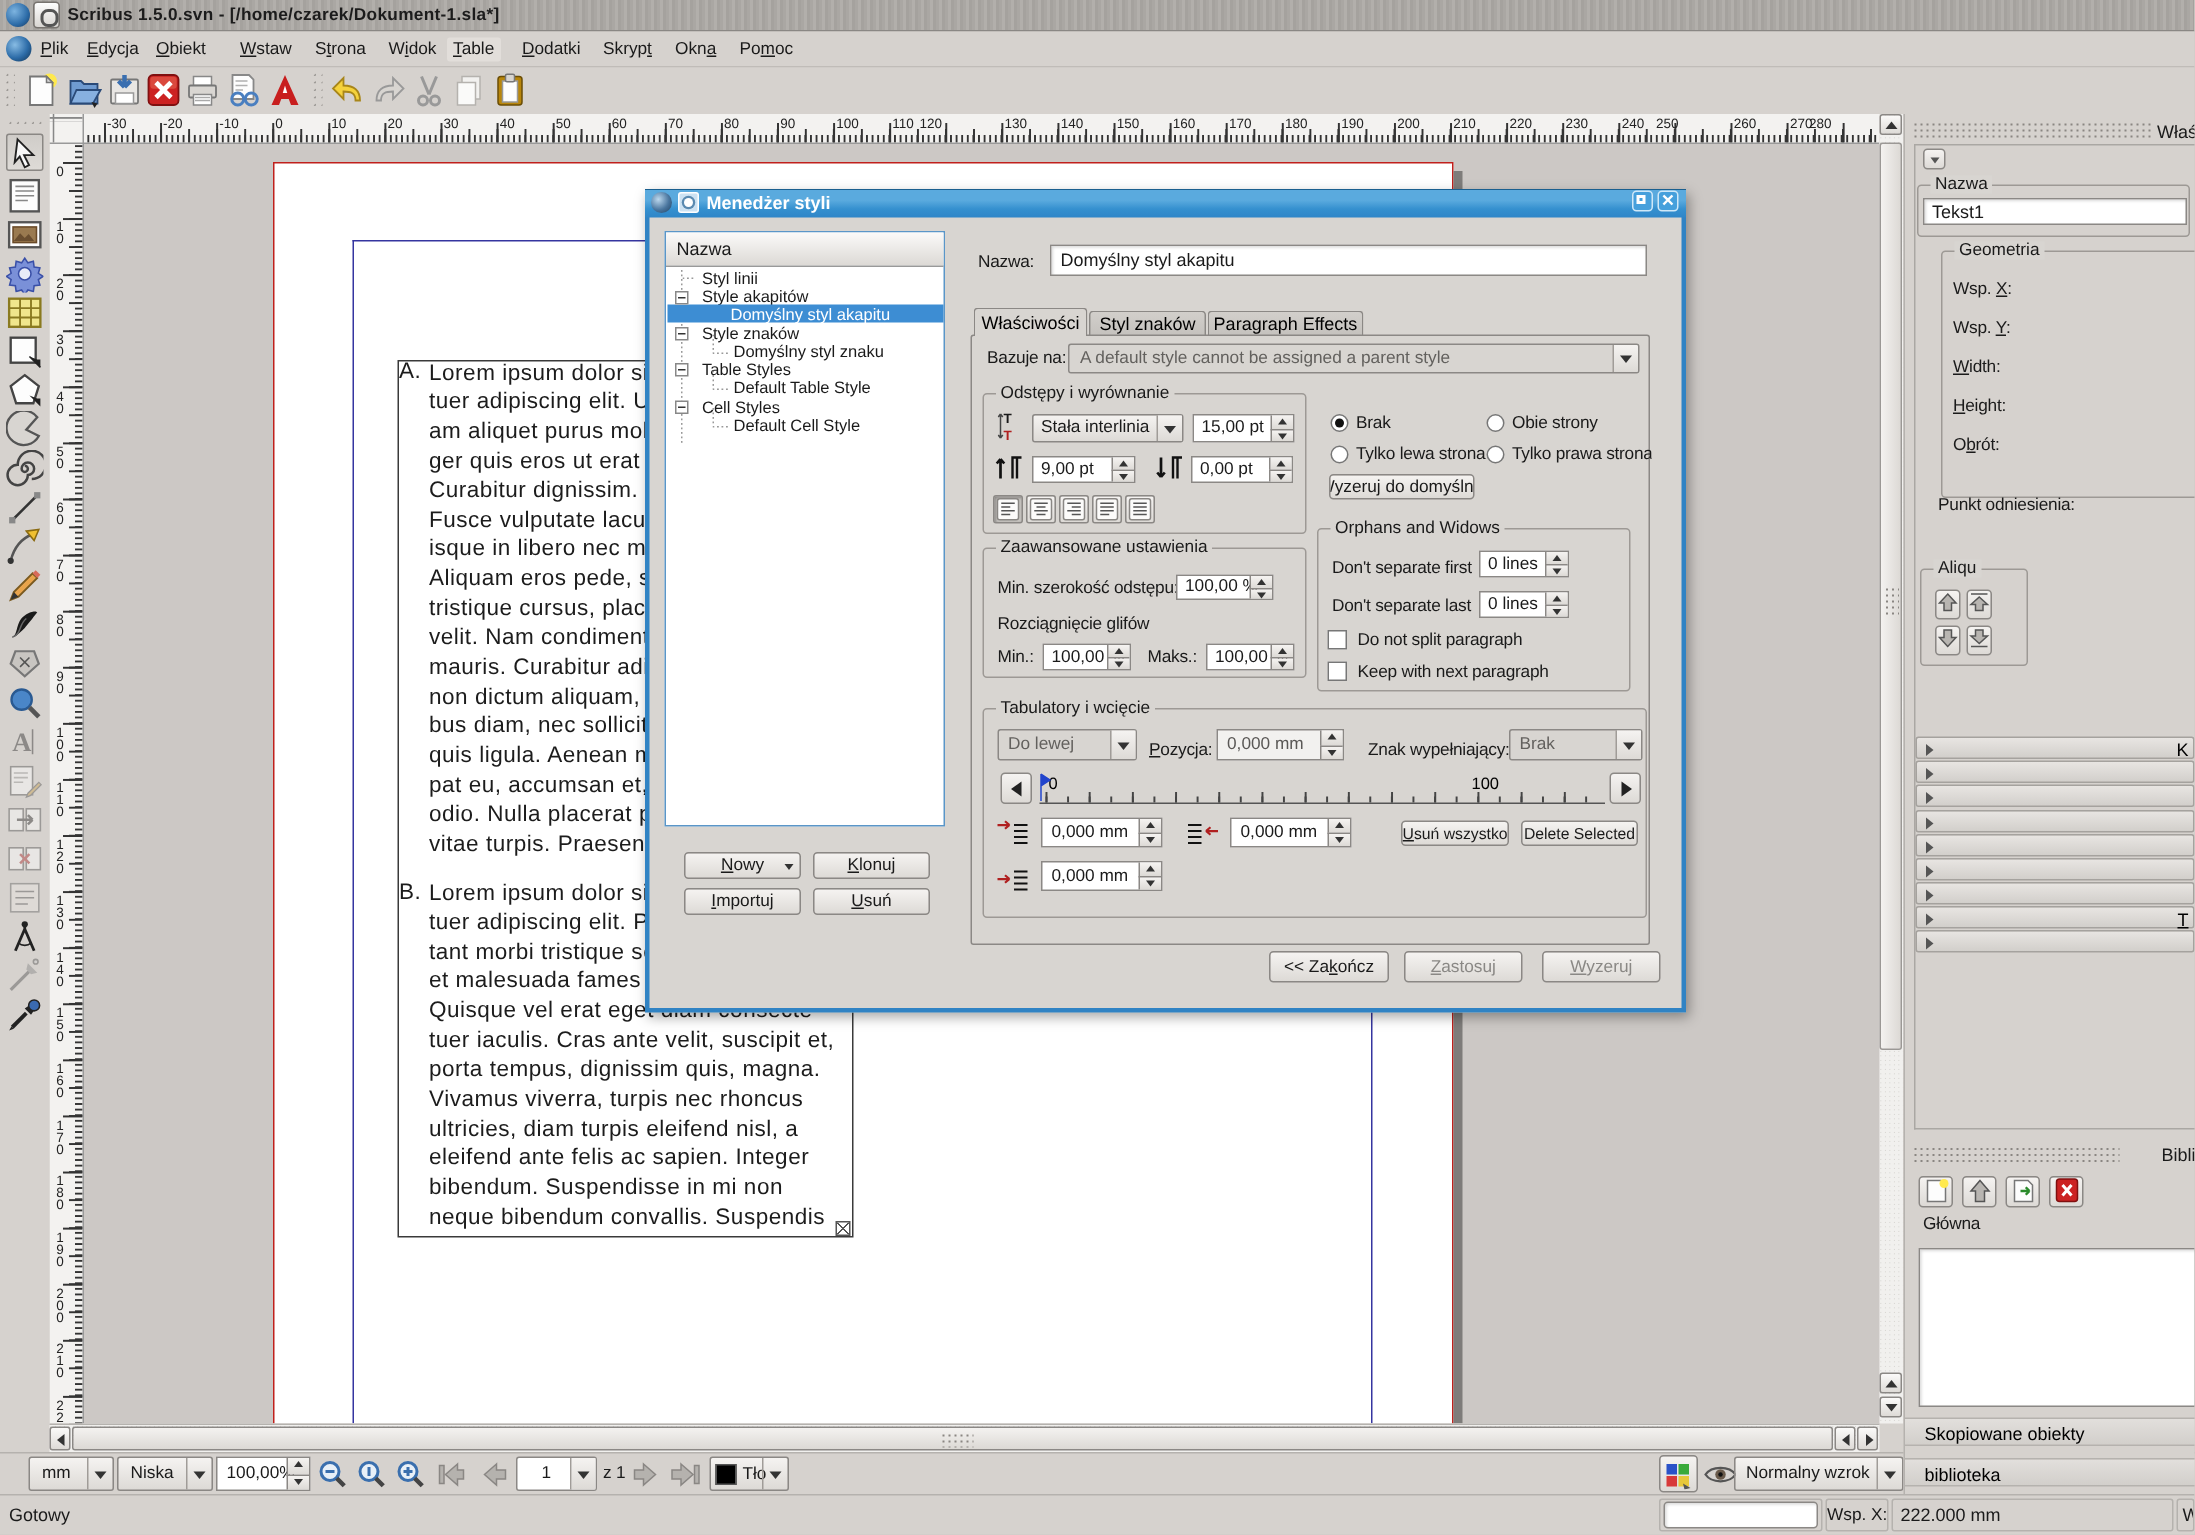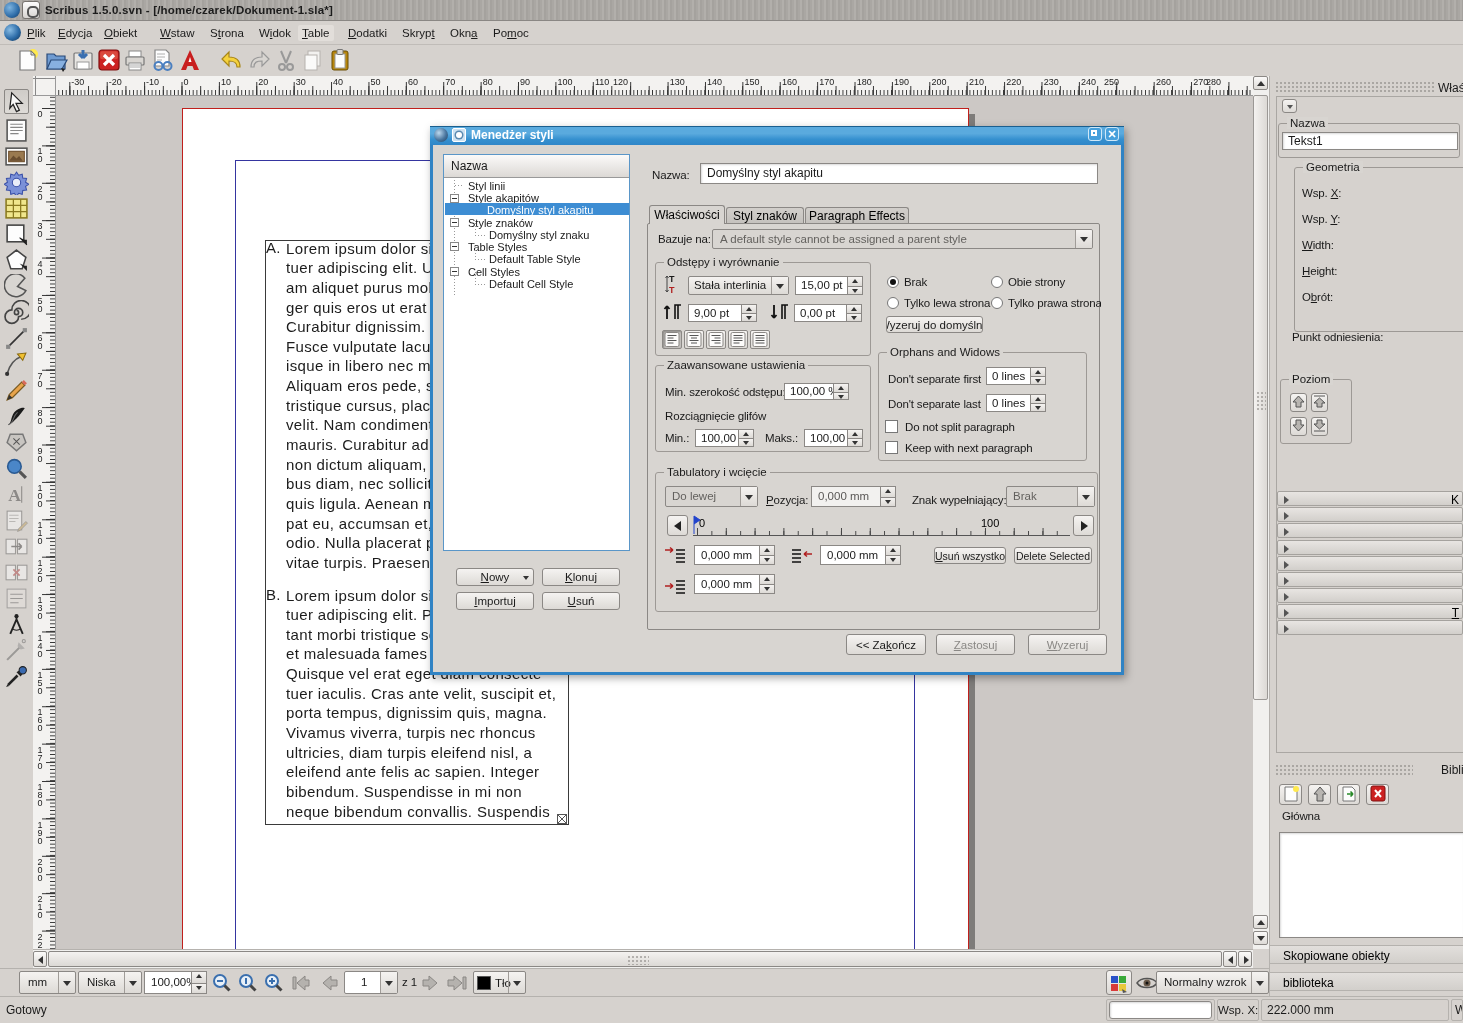--- a/index.html
+++ b/index.html
@@ -433,21 +433,21 @@
     <div class="group" style="left:24px;top:91px;width:182px;height:165px">
         <span class="glabel">Geometria</span>
       </div>
     <span class="dlabel" style="left:32px;top:111px">Wsp. <u>X</u>:</span>
     <span class="dlabel" style="left:32px;top:137px">Wsp. <u>Y</u>:</span>
     <span class="dlabel" style="left:32px;top:163px"><u>W</u>idth:</span>
     <span class="dlabel" style="left:32px;top:189px"><u>H</u>eight:</span>
     <span class="dlabel" style="left:32px;top:215px">O<u>b</u>rót:</span>
     <span class="dlabel" style="left:22px;top:255px">Punkt odniesienia:</span>
     <div class="group" style="left:10px;top:303px;width:72px;height:65px">
-        <span class="glabel">Poziom</span>
+        <span class="glabel">Aliqu</span>
       </div>
     <div class="btn lvl" style="left:20px;top:317px"><svg width="15" height="15" viewBox="0 0 15 15">
           <path d="M7.5 2L13 8H10v5H5V8H2z" fill="#b8b5b1" stroke="#555"></path>
         </svg></div>
     <div class="btn lvl" style="left:41px;top:317px"><svg width="15" height="15" viewBox="0 0 15 15">
           <path d="M2 2h11M7.5 4L13 9H10v4H5V9H2z" fill="#b8b5b1" stroke="#555"></path>
         </svg></div>
     <div class="btn lvl" style="left:20px;top:341px"><svg width="15" height="15" viewBox="0 0 15 15">
           <path d="M7.5 13L2 7h3V2h5v5h3z" fill="#b8b5b1" stroke="#555"></path>
         </svg></div>

